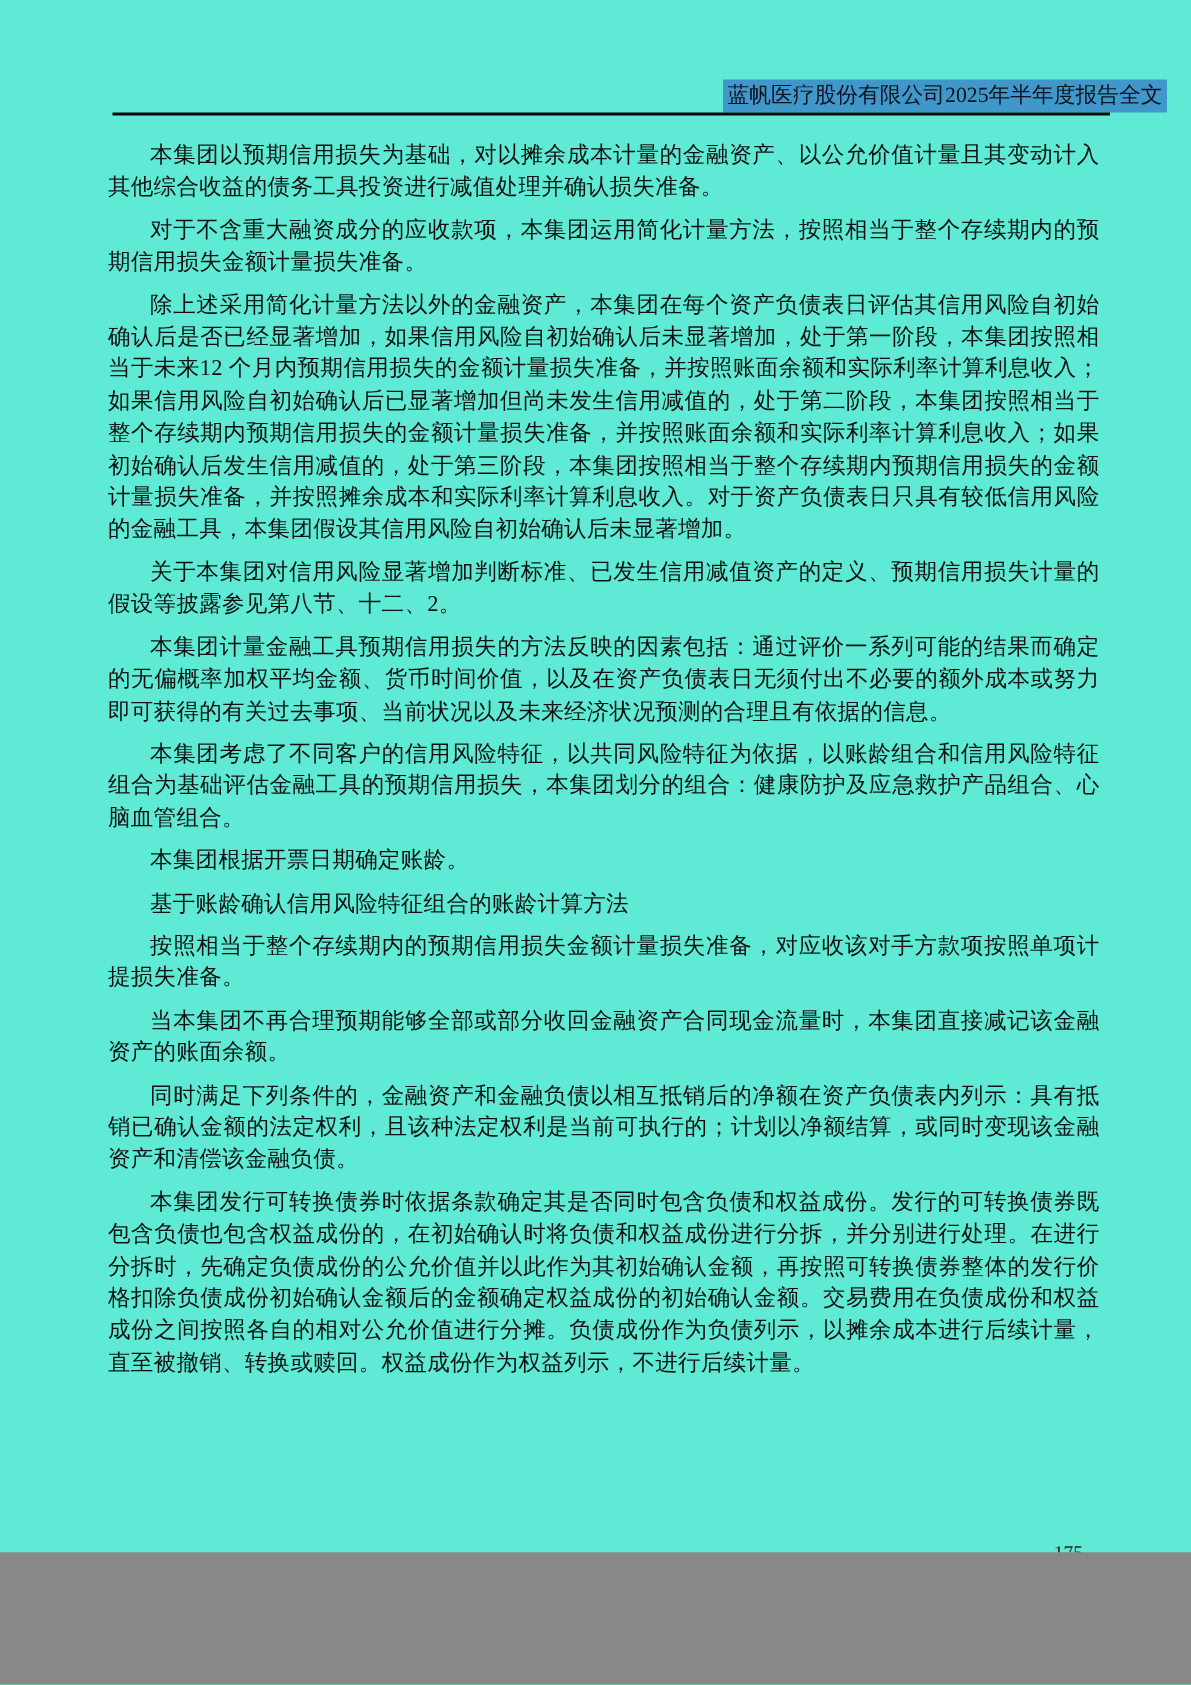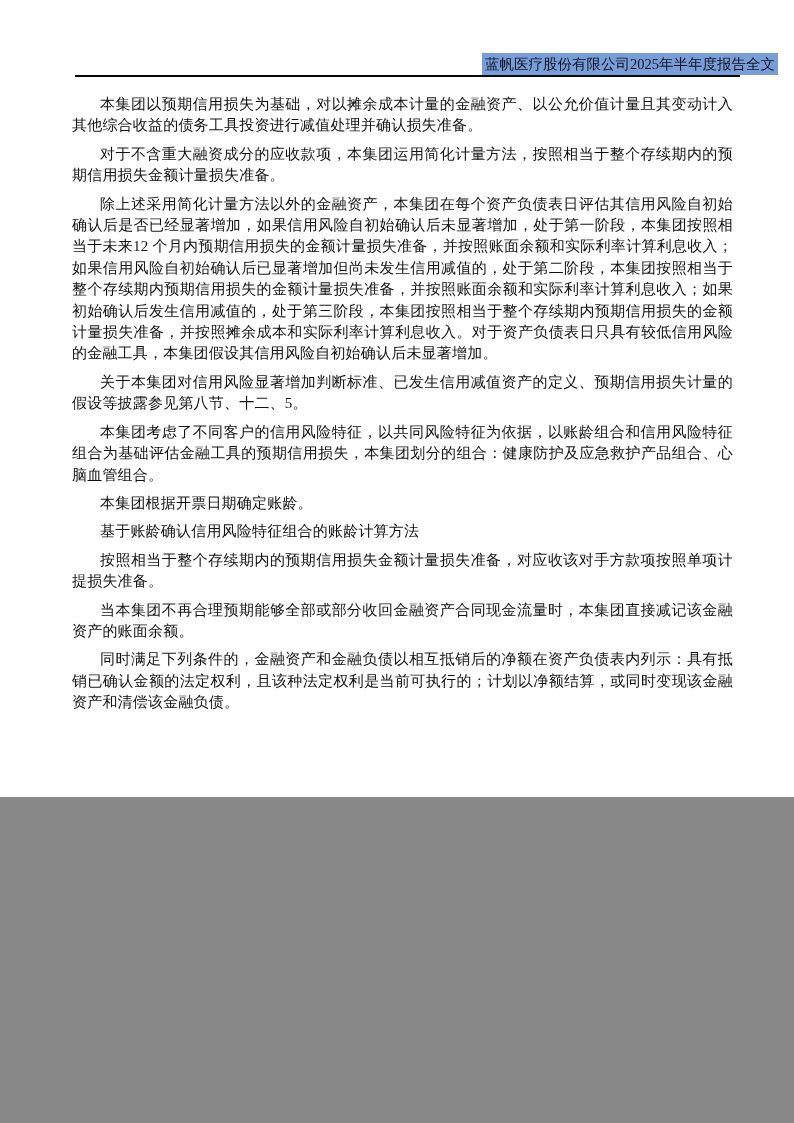--- a/index.html
+++ b/index.html
@@ -1,22 +1,22 @@
 <!DOCTYPE html>
 <html><head>
 <meta charset="utf-8">
 <style>
   * { margin: 0; padding: 0; box-sizing: border-box; }
   html, body { background: #888; }
   .page {
     position: relative;
     width: 794px;
-    height: 797px;
+    height: 1035px;
     margin: 0 auto;
-    background: #ffffff;
+    background: #5eead4;
     font-family: "Liberation Serif", "DejaVu Serif", serif;
     color: #1c1c1c;
     overflow: hidden;
   }
   .header-title {
     position: absolute;
     top: 53px;
     right: 16px;
     font-size: 14.5px;
     line-height: 20px;
@@ -61,24 +61,26 @@
 <div class="page">
 
   <span class="header-title" style="background-color: rgba(47, 106, 197, 0.65);">蓝帆医疗股份有限公司2025年半年度报告全文</span>
 
   <div class="header-rule"></div>
 
   <main class="body-area">
     <p>本集团以预期信用损失为基础，对以摊余成本计量的金融资产、以公允价值计量且其变动计入其他综合收益的债务工具投资进行减值处理并确认损失准备。</p>
     <p>对于不含重大融资成分的应收款项，本集团运用简化计量方法，按照相当于整个存续期内的预期信用损失金额计量损失准备。</p>
     <p>除上述采用简化计量方法以外的金融资产，本集团在每个资产负债表日评估其信用风险自初始确认后是否已经显著增加，如果信用风险自初始确认后未显著增加，处于第一阶段，本集团按照相当于未来12 个月内预期信用损失的金额计量损失准备，并按照账面余额和实际利率计算利息收入；如果信用风险自初始确认后已显著增加但尚未发生信用减值的，处于第二阶段，本集团按照相当于整个存续期内预期信用损失的金额计量损失准备，并按照账面余额和实际利率计算利息收入；如果初始确认后发生信用减值的，处于第三阶段，本集团按照相当于整个存续期内预期信用损失的金额计量损失准备，并按照摊余成本和实际利率计算利息收入。对于资产负债表日只具有较低信用风险的金融工具，本集团假设其信用风险自初始确认后未显著增加。</p>
-    <p>关于本集团对信用风险显著增加判断标准、已发生信用减值资产的定义、预期信用损失计量的假设等披露参见第八节、十二、5。</p>
+    <p>关于本集团对信用风险显著增加判断标准、已发生信用减值资产的定义、预期信用损失计量的假设等披露参见第八节、十二、2。</p>
+    <p>本集团计量金融工具预期信用损失的方法反映的因素包括：通过评价一系列可能的结果而确定的无偏概率加权平均金额、货币时间价值，以及在资产负债表日无须付出不必要的额外成本或努力即可获得的有关过去事项、当前状况以及未来经济状况预测的合理且有依据的信息。</p>
     <p>本集团考虑了不同客户的信用风险特征，以共同风险特征为依据，以账龄组合和信用风险特征组合为基础评估金融工具的预期信用损失，本集团划分的组合：健康防护及应急救护产品组合、心脑血管组合。</p>
     <p>本集团根据开票日期确定账龄。</p>
     <p>基于账龄确认信用风险特征组合的账龄计算方法</p>
     <p>按照相当于整个存续期内的预期信用损失金额计量损失准备，对应收该对手方款项按照单项计提损失准备。</p>
     <p>当本集团不再合理预期能够全部或部分收回金融资产合同现金流量时，本集团直接减记该金融资产的账面余额。</p>
     <p>同时满足下列条件的，金融资产和金融负债以相互抵销后的净额在资产负债表内列示：具有抵销已确认金额的法定权利，且该种法定权利是当前可执行的；计划以净额结算，或同时变现该金融资产和清偿该金融负债。</p>
+    <p>本集团发行可转换债券时依据条款确定其是否同时包含负债和权益成份。发行的可转换债券既包含负债也包含权益成份的，在初始确认时将负债和权益成份进行分拆，并分别进行处理。在进行分拆时，先确定负债成份的公允价值并以此作为其初始确认金额，再按照可转换债券整体的发行价格扣除负债成份初始确认金额后的金额确定权益成份的初始确认金额。交易费用在负债成份和权益成份之间按照各自的相对公允价值进行分摊。负债成份作为负债列示，以摊余成本进行后续计量，直至被撤销、转换或赎回。权益成份作为权益列示，不进行后续计量。</p>
   </main>
 
   <div class="page-number">175</div>
 
 </div>
 
 </body></html>

